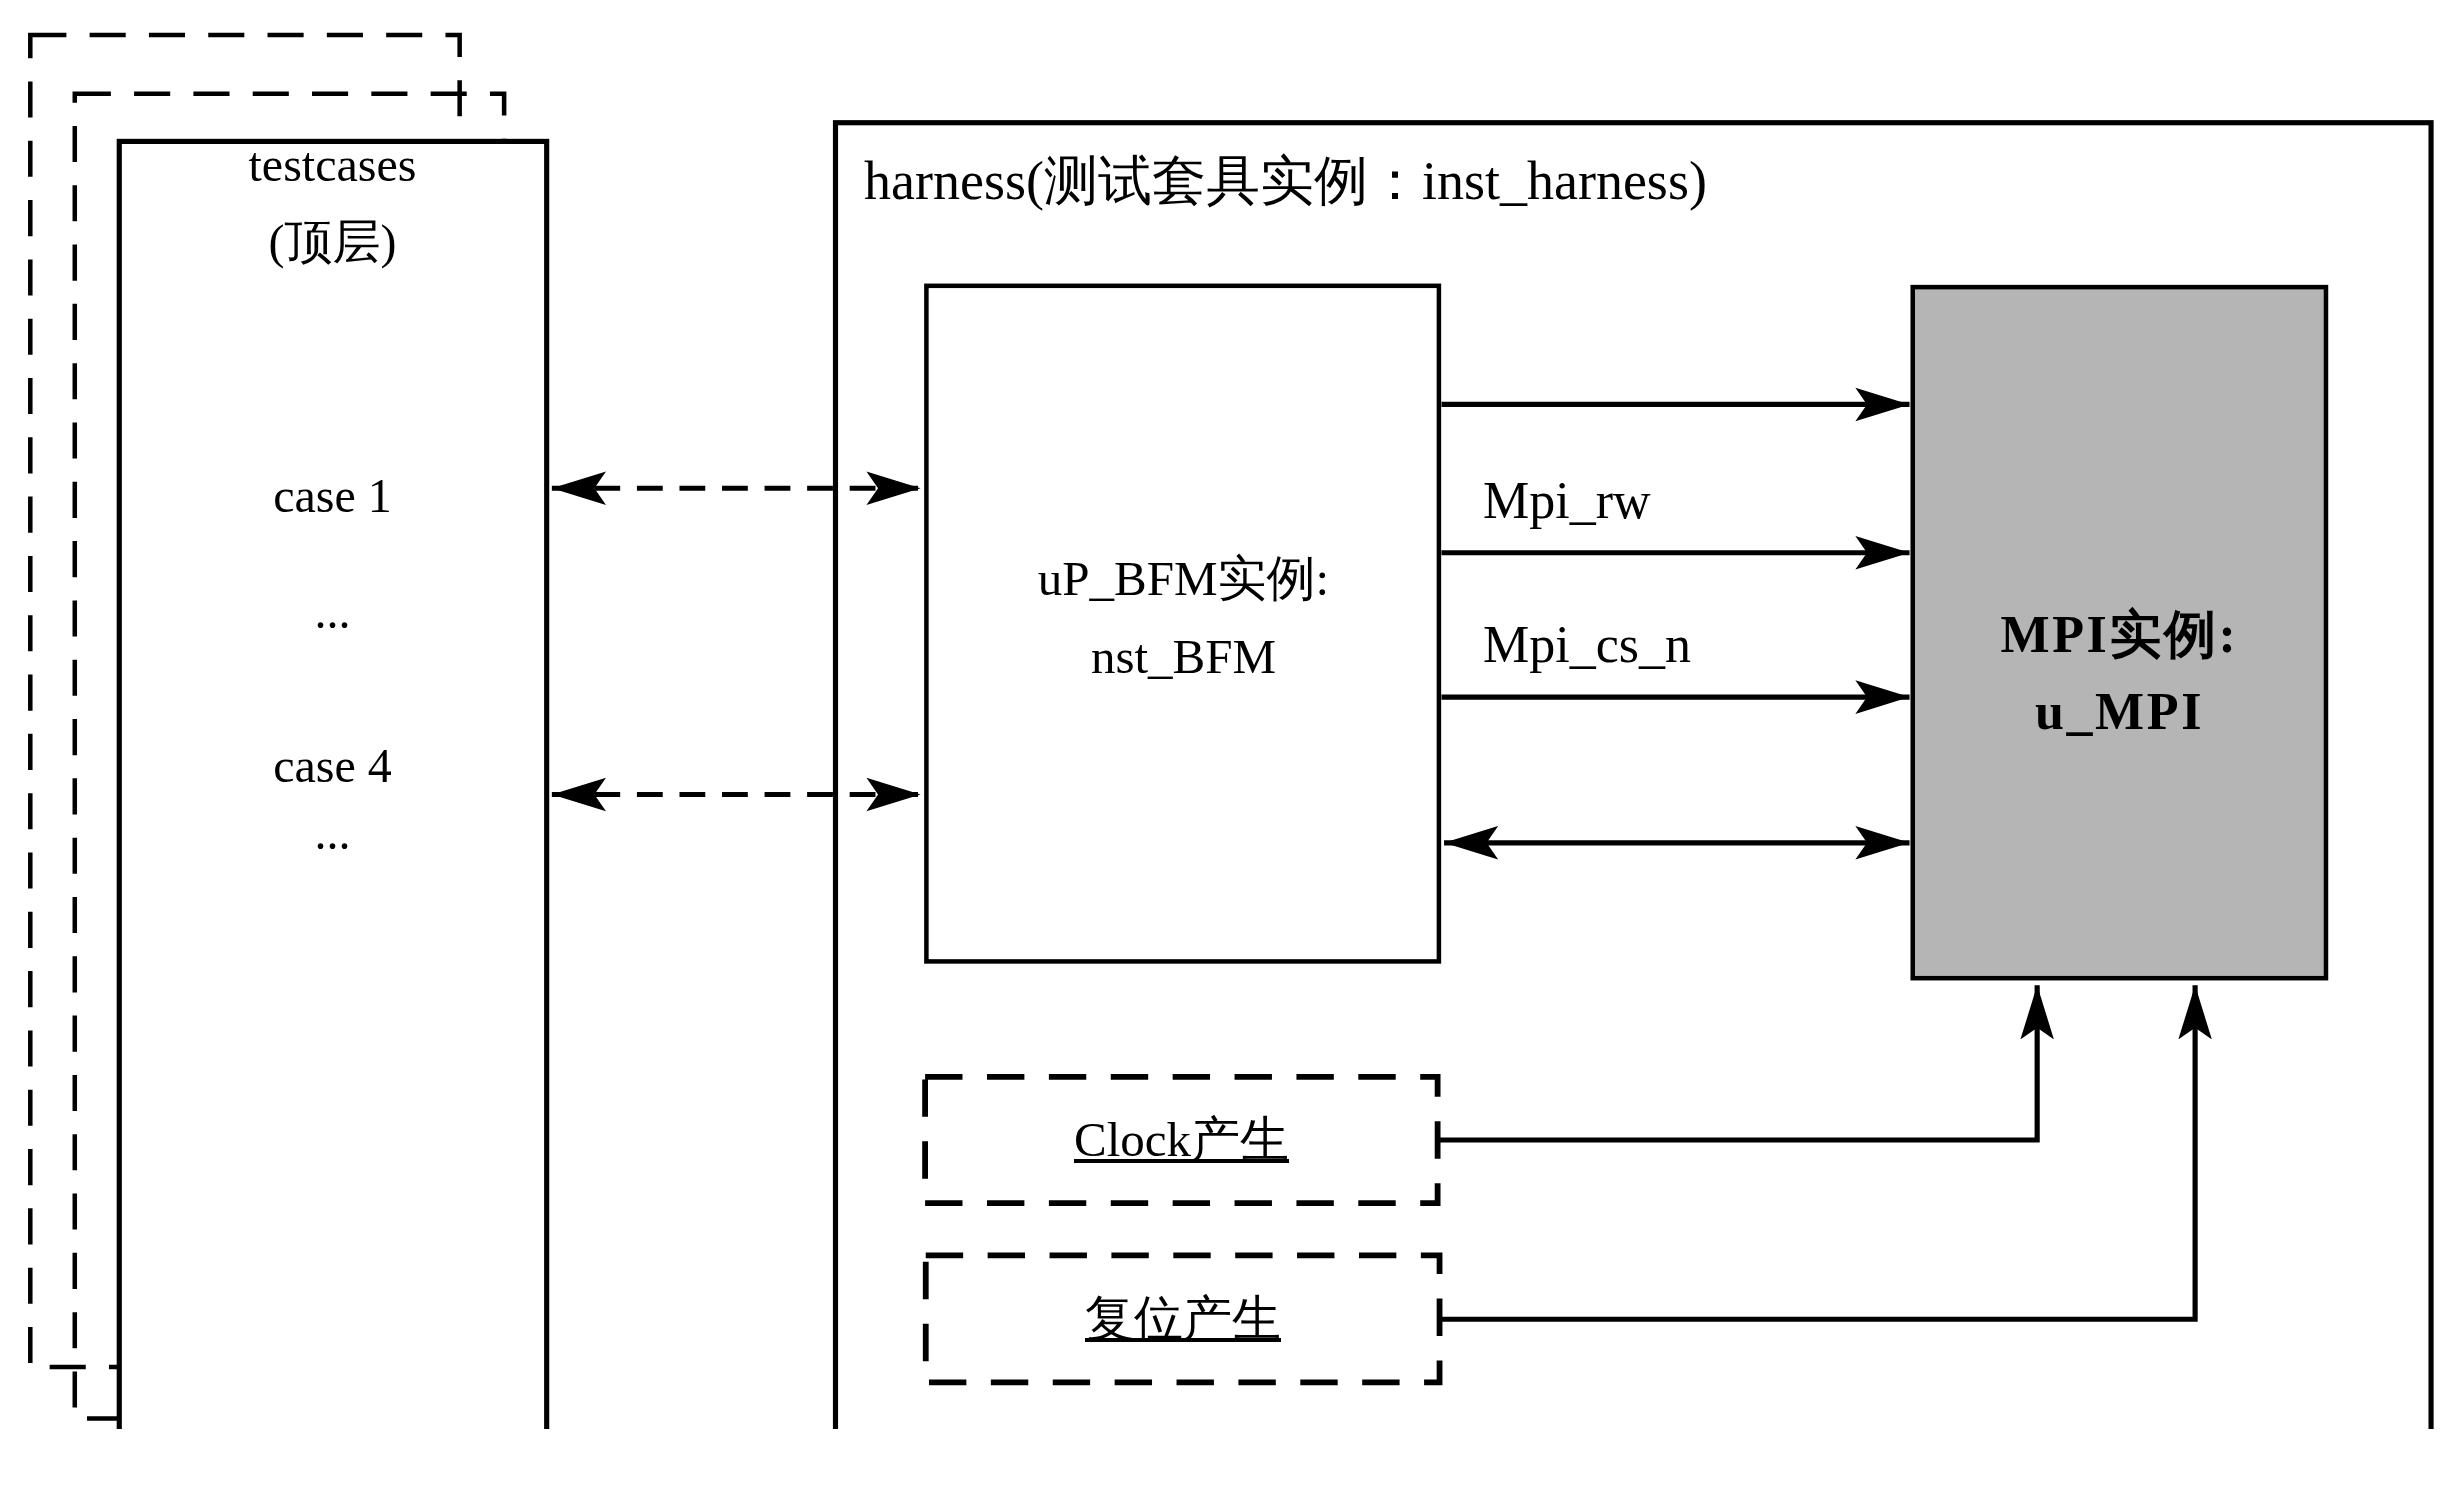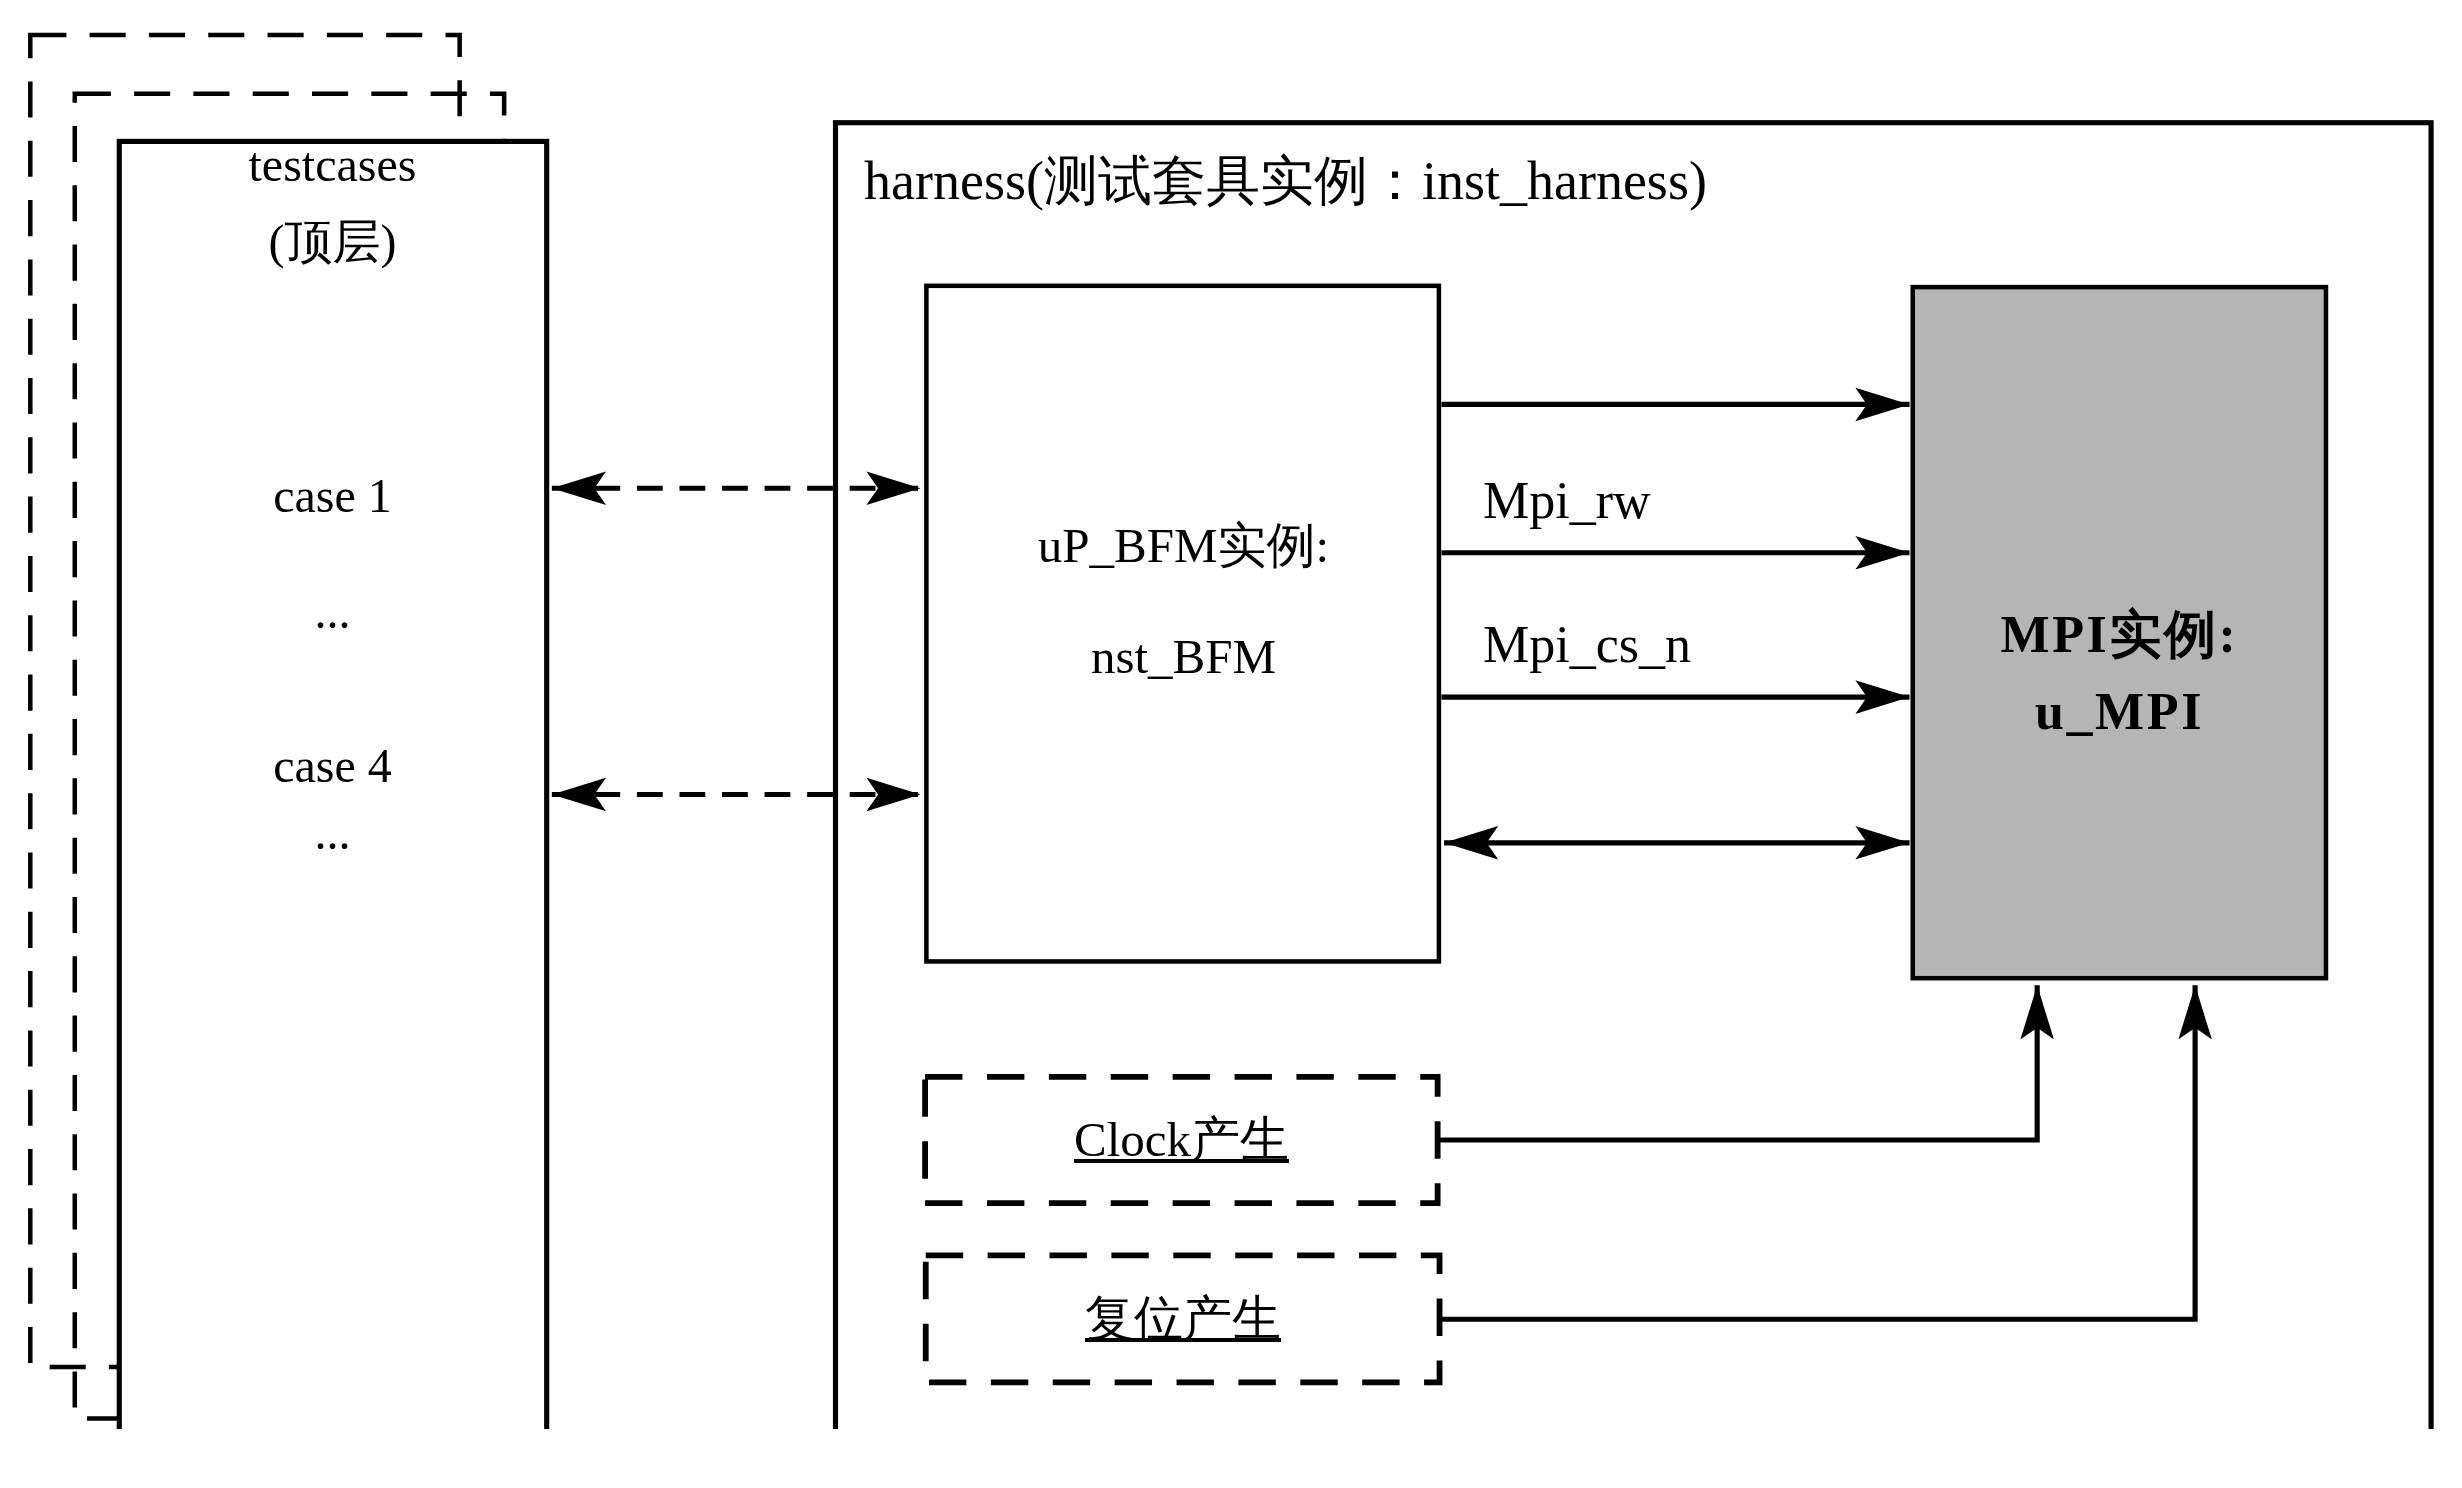--- a/index.html
+++ b/index.html
@@ -75,21 +75,21 @@
 
   <div class="txt tc-text" style="top:137px">testcases</div>
   <div class="txt tc-text" style="top:214px">(顶层)</div>
   <div class="txt tc-text" style="top:468px">case 1</div>
   <div class="txt tc-text" style="top:584px">...</div>
   <div class="txt tc-text" style="top:738px">case 4</div>
   <div class="txt tc-text" style="top:805px">...</div>
 
   <div class="txt harness-title">harness(测试套具实例：inst_harness)</div>
 
-  <div class="txt bfm-text" style="top:518px">uP_BFM实例:</div>
+  <div class="txt bfm-text" style="top:551px">uP_BFM实例:</div>
   <div class="txt mpi-text" style="top:605px">MPI实例:</div>
 
   <div class="txt bfm-text" style="top:629px">nst_BFM</div>
   <div class="txt mpi-text" style="top:682px">u_MPI</div>
 
   <div class="txt sig-label" style="top:471px">Mpi_rw</div>
   <div class="txt sig-label" style="top:615px">Mpi_cs_n</div>
 
   <div class="gen-text" style="left:925px; top:1077px; width:513px; height:126px;">Clock产生</div>
   <div class="gen-text" style="left:926px; top:1255px; width:514px; height:127px;">复位产生</div>

